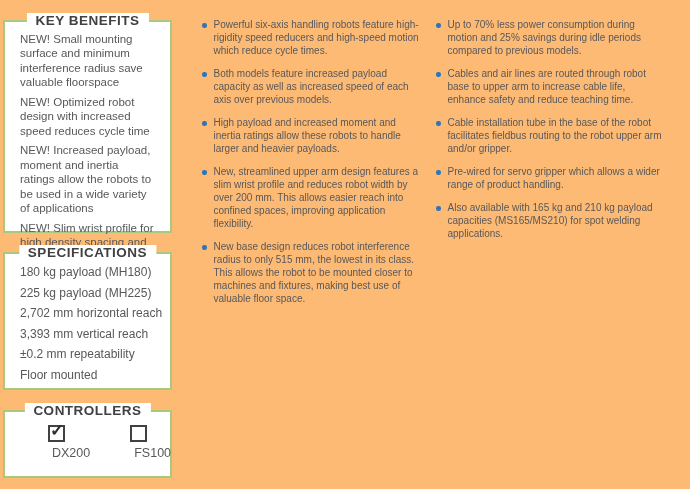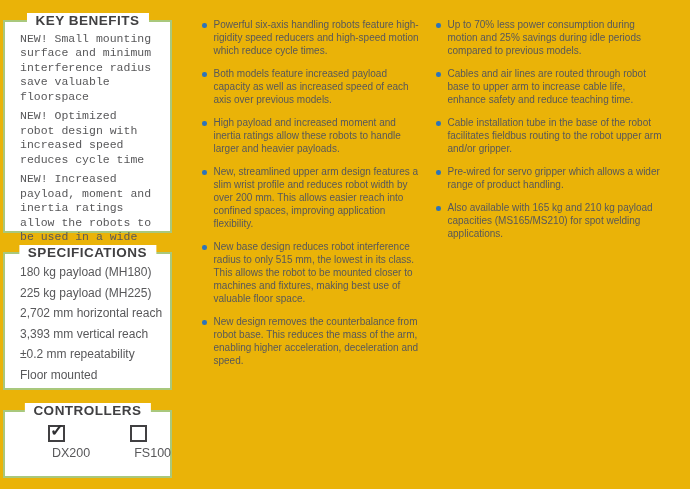--- a/index.html
+++ b/index.html
@@ -1,20 +1,20 @@
 <!DOCTYPE html>
 <html><head>
 <meta charset="utf-8">
 <style>
   * { box-sizing: border-box; }
   html, body { margin: 0; padding: 0; background: #ffffff; }
   .page {
     position: relative;
     width: 690px; height: 489px;
-    background: #eab308;
+    background: #fdba74;
     font-family: "Liberation Sans", sans-serif;
     overflow: hidden;
   }
 
   
   .panel {
     position: absolute;
     left: 3px; width: 169px;
     border: 2px solid #a9c87c;
     background: #fff;
@@ -30,21 +30,21 @@
     margin: 0;
     background: #fff;
     padding: 0 9px;
     font-size: 13.5px;
     font-weight: bold;
     letter-spacing: 0.5px;
     color: #414042;
     white-space: nowrap;
   }
 
-  .kb-body { padding: 10px 16px 0 15px; font-family: Liberation Mono, monospace; }
+  .kb-body { padding: 10px 16px 0 15px; }
   .kb-item {
     margin: 0 0 5px 0;
     font-size: 11.5px;
     line-height: 1.26;
     color: #58585a;
   }
 
   .spec-body { padding: 11px 4px 0 15px; }
   .spec-item {
     margin: 0 0 6.5px 0;
@@ -165,24 +165,20 @@
           <span>High payload and increased moment and inertia ratings allow these robots to handle larger and heavier payloads.</span>
         </li>
       <li>
           <span class="dot"></span>
           <span>New, streamlined upper arm design features a slim wrist profile and reduces robot width by over 200 mm. This allows easier reach into confined spaces, improving application flexibility.</span>
         </li>
       <li>
           <span class="dot"></span>
           <span>New base design reduces robot interference radius to only 515 mm, the lowest in its class. This allows the robot to be mounted closer to machines and fixtures, making best use of valuable floor space.</span>
         </li>
-      <li>
-          <span class="dot"></span>
-          <span>New design removes the counterbalance from robot base. This reduces the mass of the arm, enabling higher acceleration, deceleration and speed.</span>
-        </li>
     </ul>
   </main>
 
   <aside class="col col-right">
     <ul>
       <li>
           <span class="dot"></span>
           <span>Up to 70% less power consumption during motion and 25% savings during idle periods compared to previous models.</span>
         </li>
       <li>

